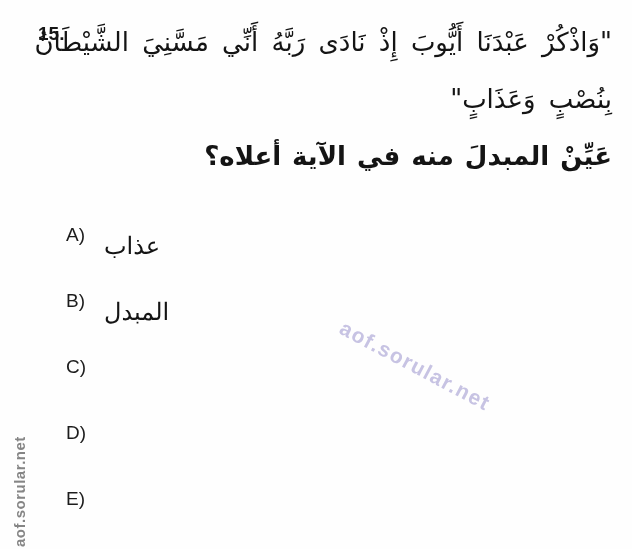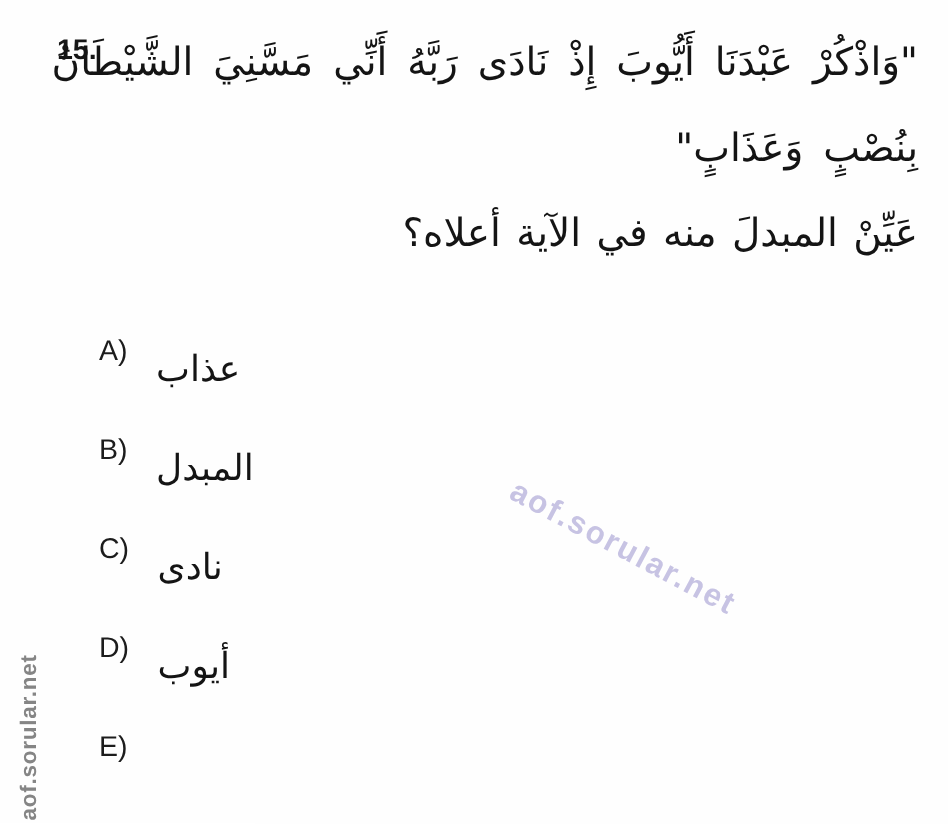--- a/index.html
+++ b/index.html
@@ -34,21 +34,21 @@
     font-family: "DejaVu Sans", sans-serif;
     font-size: 26px;
     line-height: 57px;
     color: #141414;
   }
   .verse-line {
     word-spacing: 5px;
     white-space: nowrap;
   }
   .prompt-line {
-    font-weight: normal;
+    font-weight: bold;
     word-spacing: 2px;
     white-space: nowrap;
   }
   .option-row {
     position: absolute;
     left: 66px;
     display: flex;
     align-items: flex-start;
     gap: 19px;
   }
@@ -117,26 +117,24 @@
     <span class="opt-text">عذاب</span>
   </div>
 
   <div class="option-row row-b">
     <span class="opt-label">B)</span>
     <span class="opt-text">المبدل</span>
   </div>
 
   <div class="option-row row-c">
     <span class="opt-label">C)</span>
-    <span class="opt-text">نادى</span>
   </div>
 
   <div class="option-row row-d">
     <span class="opt-label">D)</span>
-    <span class="opt-text">أيوب</span>
   </div>
 
   <div class="option-row row-e">
     <span class="opt-label">E)</span>
   </div>
 
   <div class="wm-diagonal">aof.sorular.net</div>
 
   <div class="wm-vertical">aof.sorular.net</div>
 

